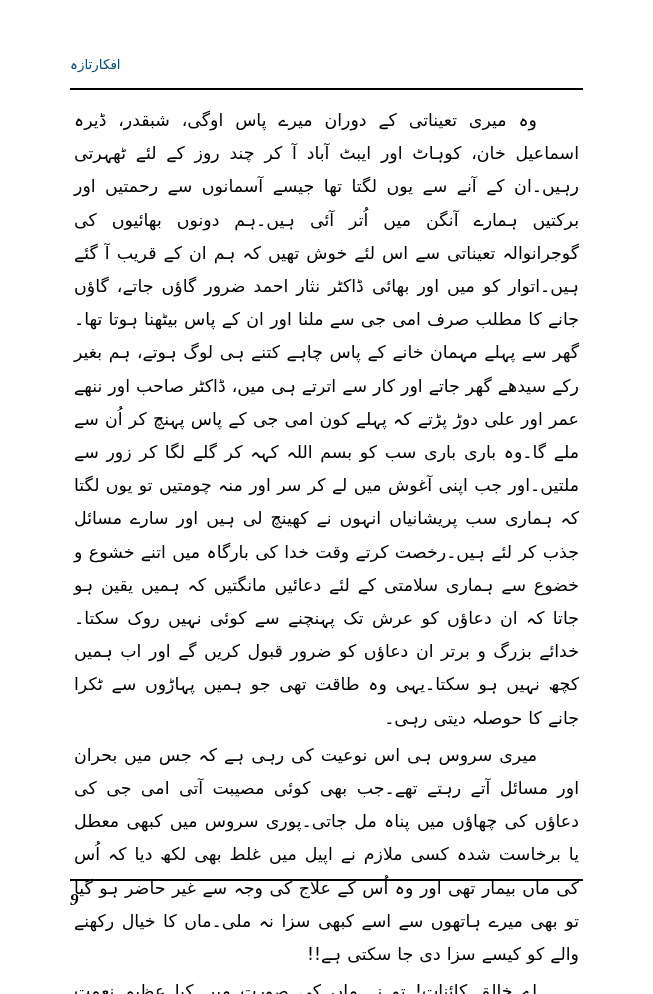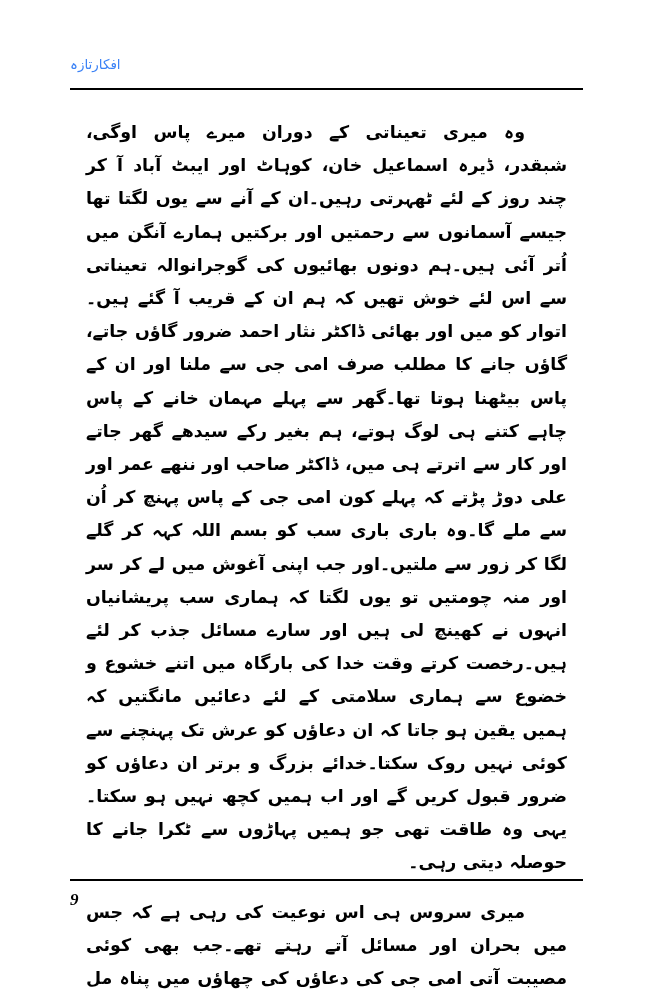--- a/index.html
+++ b/index.html
@@ -31,21 +31,21 @@
     top: 54px;
     height: 38px;
   }
 
   .running-head {
     font-family: "DejaVu Sans", sans-serif;
     direction: rtl;
     text-align: center;
     font-size: 13.5px;
     line-height: 20px;
-    color: #3b82f6;
+    color: #0c4a6e;
     letter-spacing: 0;
     
     position: absolute;
     right: auto;
     left: 0;
     top: 0;
     white-space: nowrap;
   }
 
   .rule {
@@ -68,28 +68,28 @@
     text-align: justify;
     text-align-last: right;
     color: #000000;
     font-family: "DejaVu Sans", sans-serif;
     font-size: 17.4px;
     line-height: 33.2px;
     word-spacing: 0.5px;
   }
 
   .textblock p {
-    margin: 16px;
+    margin: 4px;
     padding: 0;
     text-indent: 42px;
     direction: rtl;
     text-align: justify;
     text-align-last: right;
     
-    font-weight: 700;
+    font-weight: 400;
   }
 
   
   .textblock p:last-child {
     text-align-last: right;
   }
 
   
   .footer-zone {
     position: absolute;

